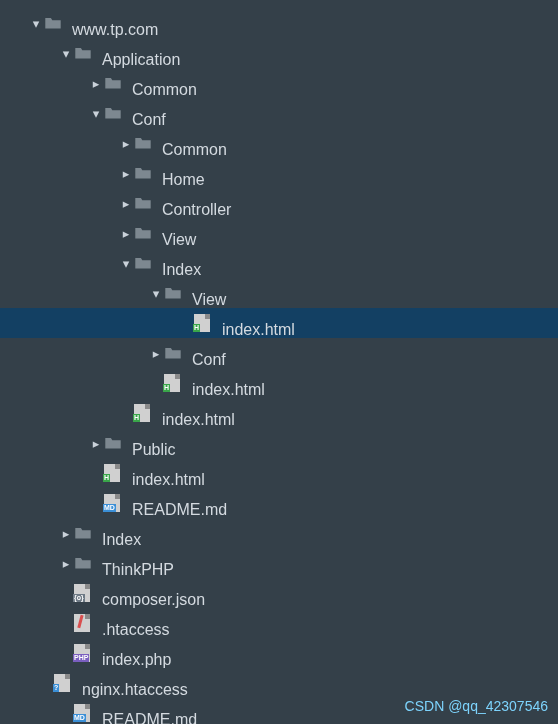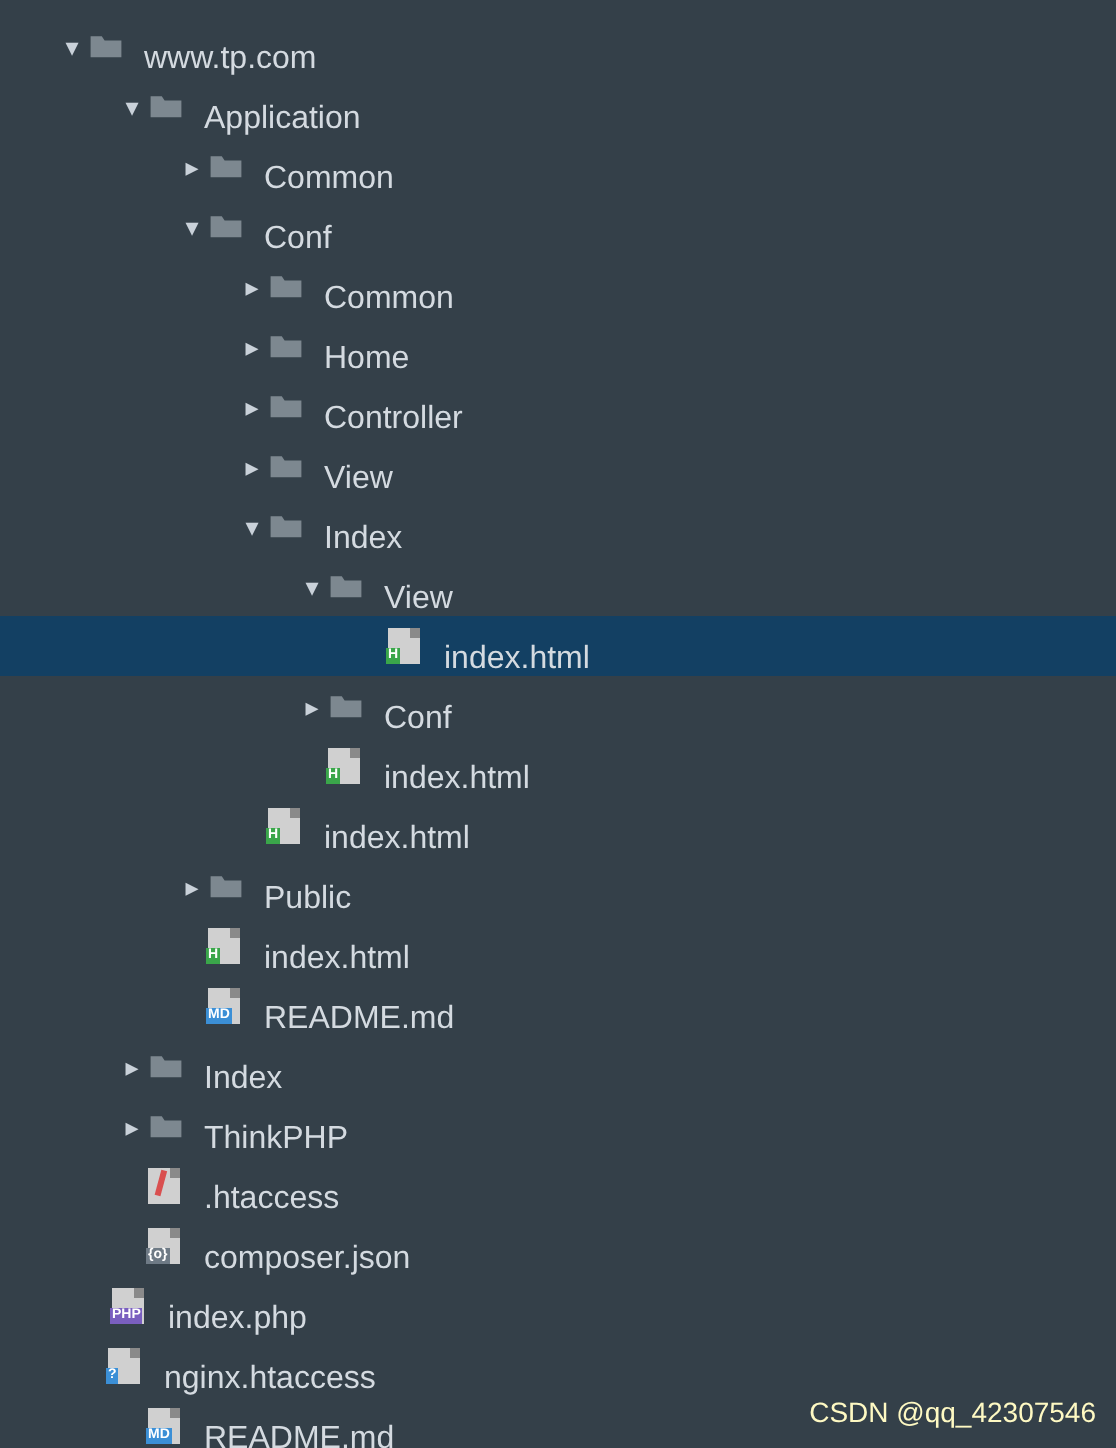--- a/index.html
+++ b/index.html
@@ -38,21 +38,21 @@
       display: inline-flex;
       align-items: center;
       margin-right: 6px;
     }
     .folder-svg { width: 18px; height: 14px; }
     .label { color: #d4dae0; margin-top: 13px; }
     .watermark {
       position: absolute;
       bottom: 10px;
       right: 10px;
-      color: #fef9c3;
+      color: #7dd3fc;
       font-size: 14px;
     }
     
     .ficon {
       width: 16px;
       height: 18px;
       position: relative;
       display: inline-block;
     }
     .ficon .page {
@@ -282,47 +282,47 @@
         <svg class="folder-svg" viewBox="0 0 24 20">
           <path fill="#7d8890" d="M1 3h8l2 3h12v12H1z"></path>
         </svg>
       </span>
     <span class="label">ThinkPHP</span>
   </div>
 
   <div class="row" style="padding-left:58px">
     <span class="chevron blank">·</span>
     <span class="icon">
+        <span class="ficon">
+          <span class="page"></span>
+          <span class="corner"></span>
+          <span class="badge json">{o}</span>
+        </span>
+      </span>
+    <span class="label">composer.json</span>
+  </div>
+
+  <div class="row" style="padding-left:58px">
+    <span class="chevron blank">·</span>
+    <span class="icon">
         <span class="ficon pencil">
           <span class="page"></span>
           <span class="corner"></span>
           <span class="line"></span>
         </span>
       </span>
     <span class="label">.htaccess</span>
   </div>
 
   <div class="row" style="padding-left:58px">
     <span class="chevron blank">·</span>
     <span class="icon">
         <span class="ficon">
           <span class="page"></span>
           <span class="corner"></span>
-          <span class="badge json">{o}</span>
-        </span>
-      </span>
-    <span class="label">composer.json</span>
-  </div>
-
-  <div class="row" style="padding-left:40px">
-    <span class="chevron blank">·</span>
-    <span class="icon">
-        <span class="ficon">
-          <span class="page"></span>
-          <span class="corner"></span>
           <span class="badge php">PHP</span>
         </span>
       </span>
     <span class="label">index.php</span>
   </div>
 
   <div class="row" style="padding-left:38px">
     <span class="chevron blank">·</span>
     <span class="icon">
         <span class="ficon">

